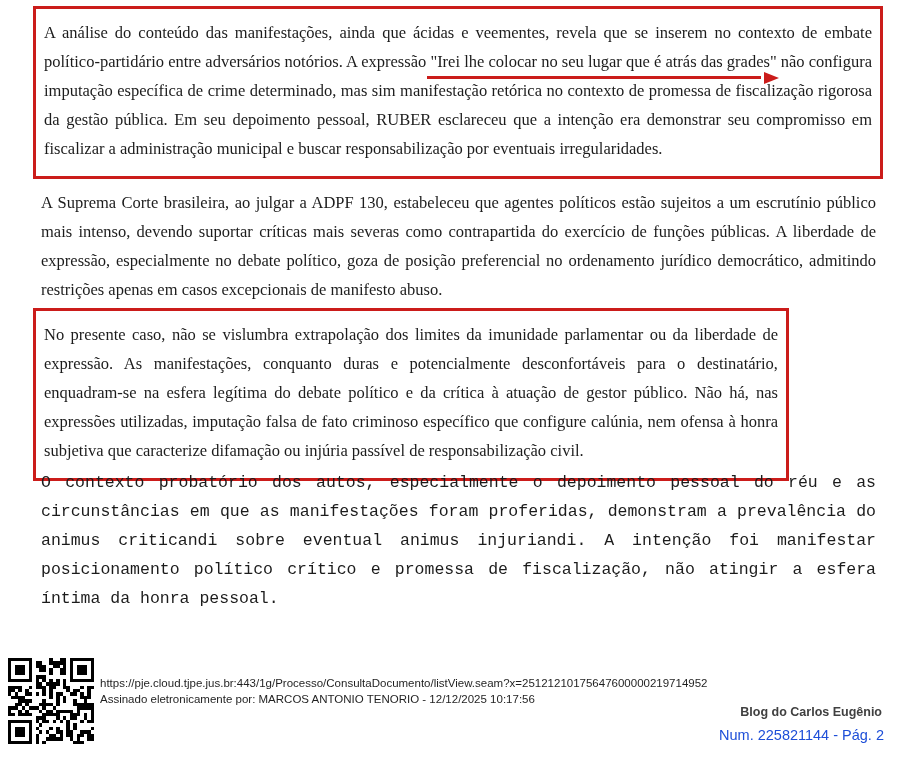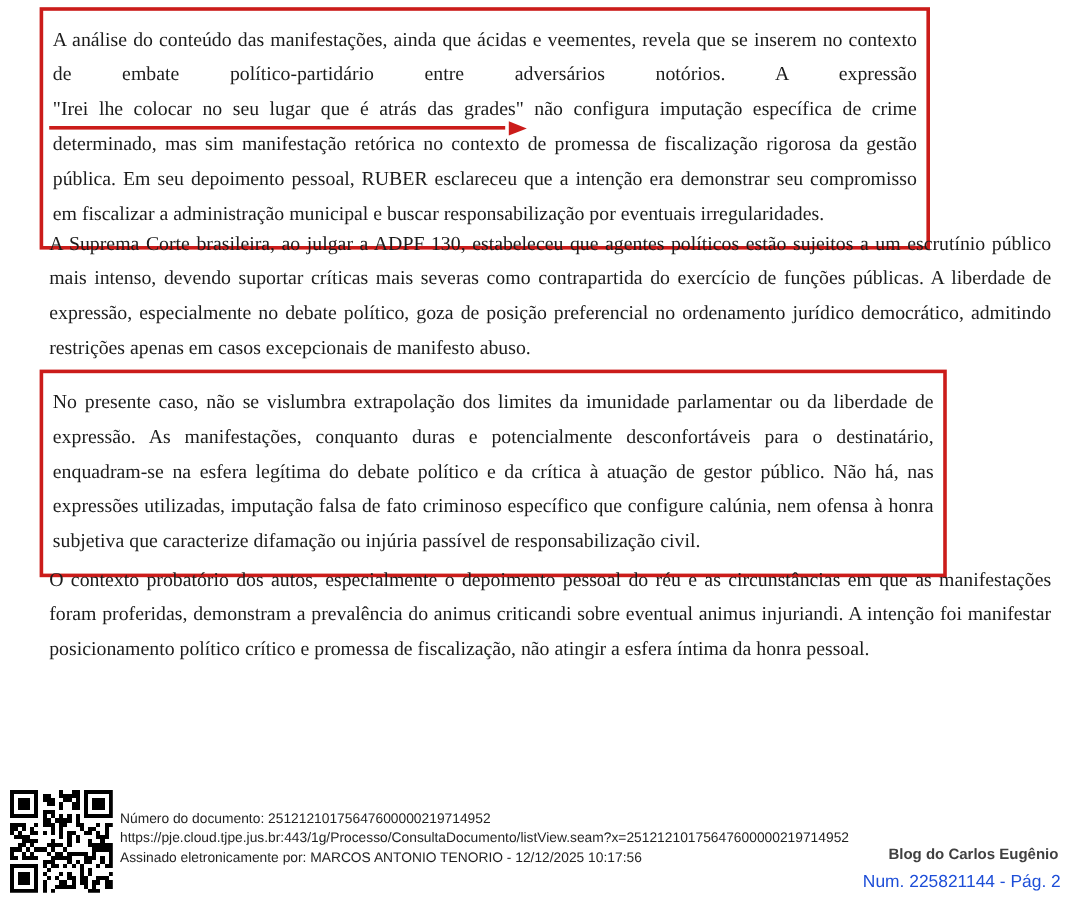--- a/index.html
+++ b/index.html
@@ -12,25 +12,25 @@
     text-align:justify;
     color:#1c1c1c;
   }
 
   .red-box {
     position:absolute;
     border:3px solid #cb1c1a;
     background:#ffffff;
     padding:9px 8px 13px 8px;
   }
-  #box-1 { left:33px; top:6px;  width:742px; }
+  #box-1 { left:33px; top:6px;  width:850px; }
   #box-2 { left:33px; top:308px; width:756px; }
 
   #para-2 { position:absolute; left:41px; top:188px; width:835px; }
-  #para-4 { position:absolute; left:41px; top:468px; width:835px; }
+  #para-4 { position:absolute; left:41px; top:468px; width:835px;font-family:Liberation Mono, monospace; }
 
   
   .quote-underline { position:relative; white-space:nowrap; }
   .quote-underline::before {
     content:""; position:absolute; left:-3px; right:16px; bottom:-8px;
     height:3px; background:#cb1c1a;
   }
   .quote-underline::after {
     content:""; position:absolute; right:-2px; bottom:-13px;
     width:0; height:0;
@@ -387,19 +387,18 @@
       <rect x="5" y="24" width="1" height="1"></rect>
       <rect x="6" y="24" width="1" height="1"></rect>
       <rect x="8" y="24" width="1" height="1"></rect>
       <rect x="10" y="24" width="1" height="1"></rect>
       <rect x="19" y="24" width="1" height="1"></rect>
       <rect x="20" y="24" width="1" height="1"></rect>
       <rect x="21" y="24" width="1" height="1"></rect>
     </svg></div>
 
 <div class="footer-meta">
-  <div>Número do documento: 25121210175647600000219714952</div>
   <div>https://pje.cloud.tjpe.jus.br:443/1g/Processo/ConsultaDocumento/listView.seam?x=25121210175647600000219714952</div>
   <div>Assinado eletronicamente por: MARCOS ANTONIO TENORIO - 12/12/2025 10:17:56</div>
 </div>
 
 <div class="blog-credit">Blog do Carlos Eugênio</div>
 <div class="page-num">Num. 225821144 - Pág. 2</div>
 
 </body></html>

